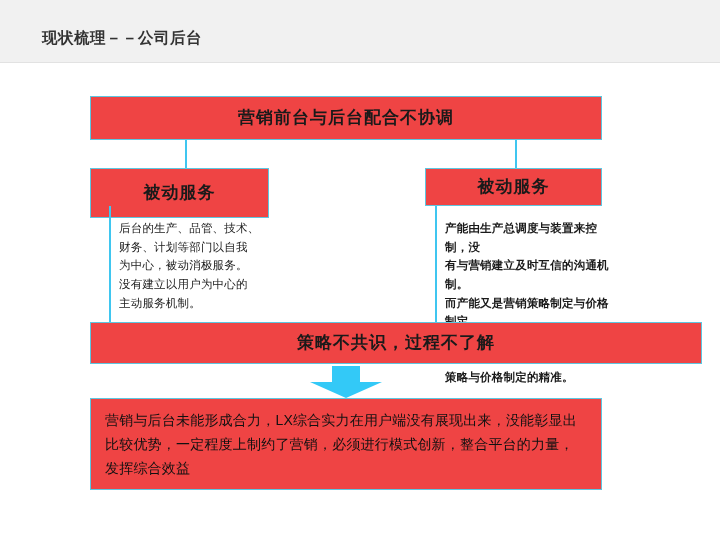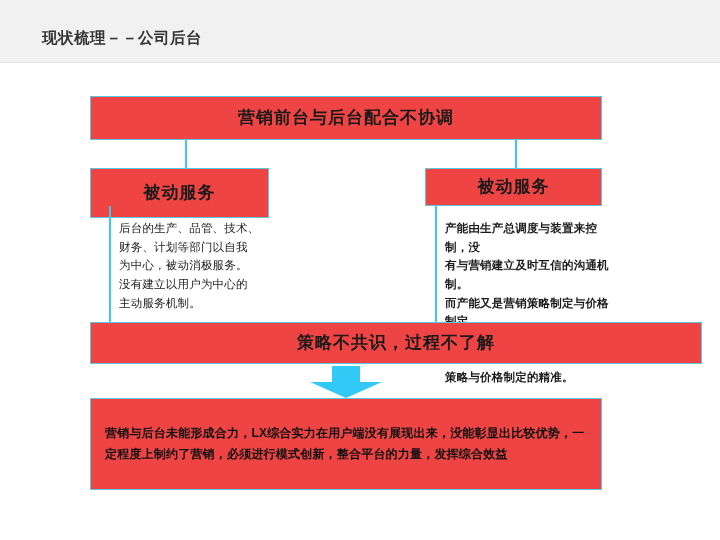--- a/index.html
+++ b/index.html
@@ -89,22 +89,22 @@
   #box-bottom {
     left: 90px;
     top: 398px;
     width: 512px;
     height: 92px;
     align-items: center;
     justify-content: flex-start;
     padding: 6px 14px;
   }
   #box-bottom .conclusion-text {
-    font-size: 12px;
-    font-weight: 700;
+    font-size: 14px;
+    font-weight: 400;
     line-height: 1.72;
     color: #111111;
     text-align: left;
     letter-spacing: 0.2px;
   }
 
   
   .conn {
     position: absolute;
     background: #3fc6f0;

